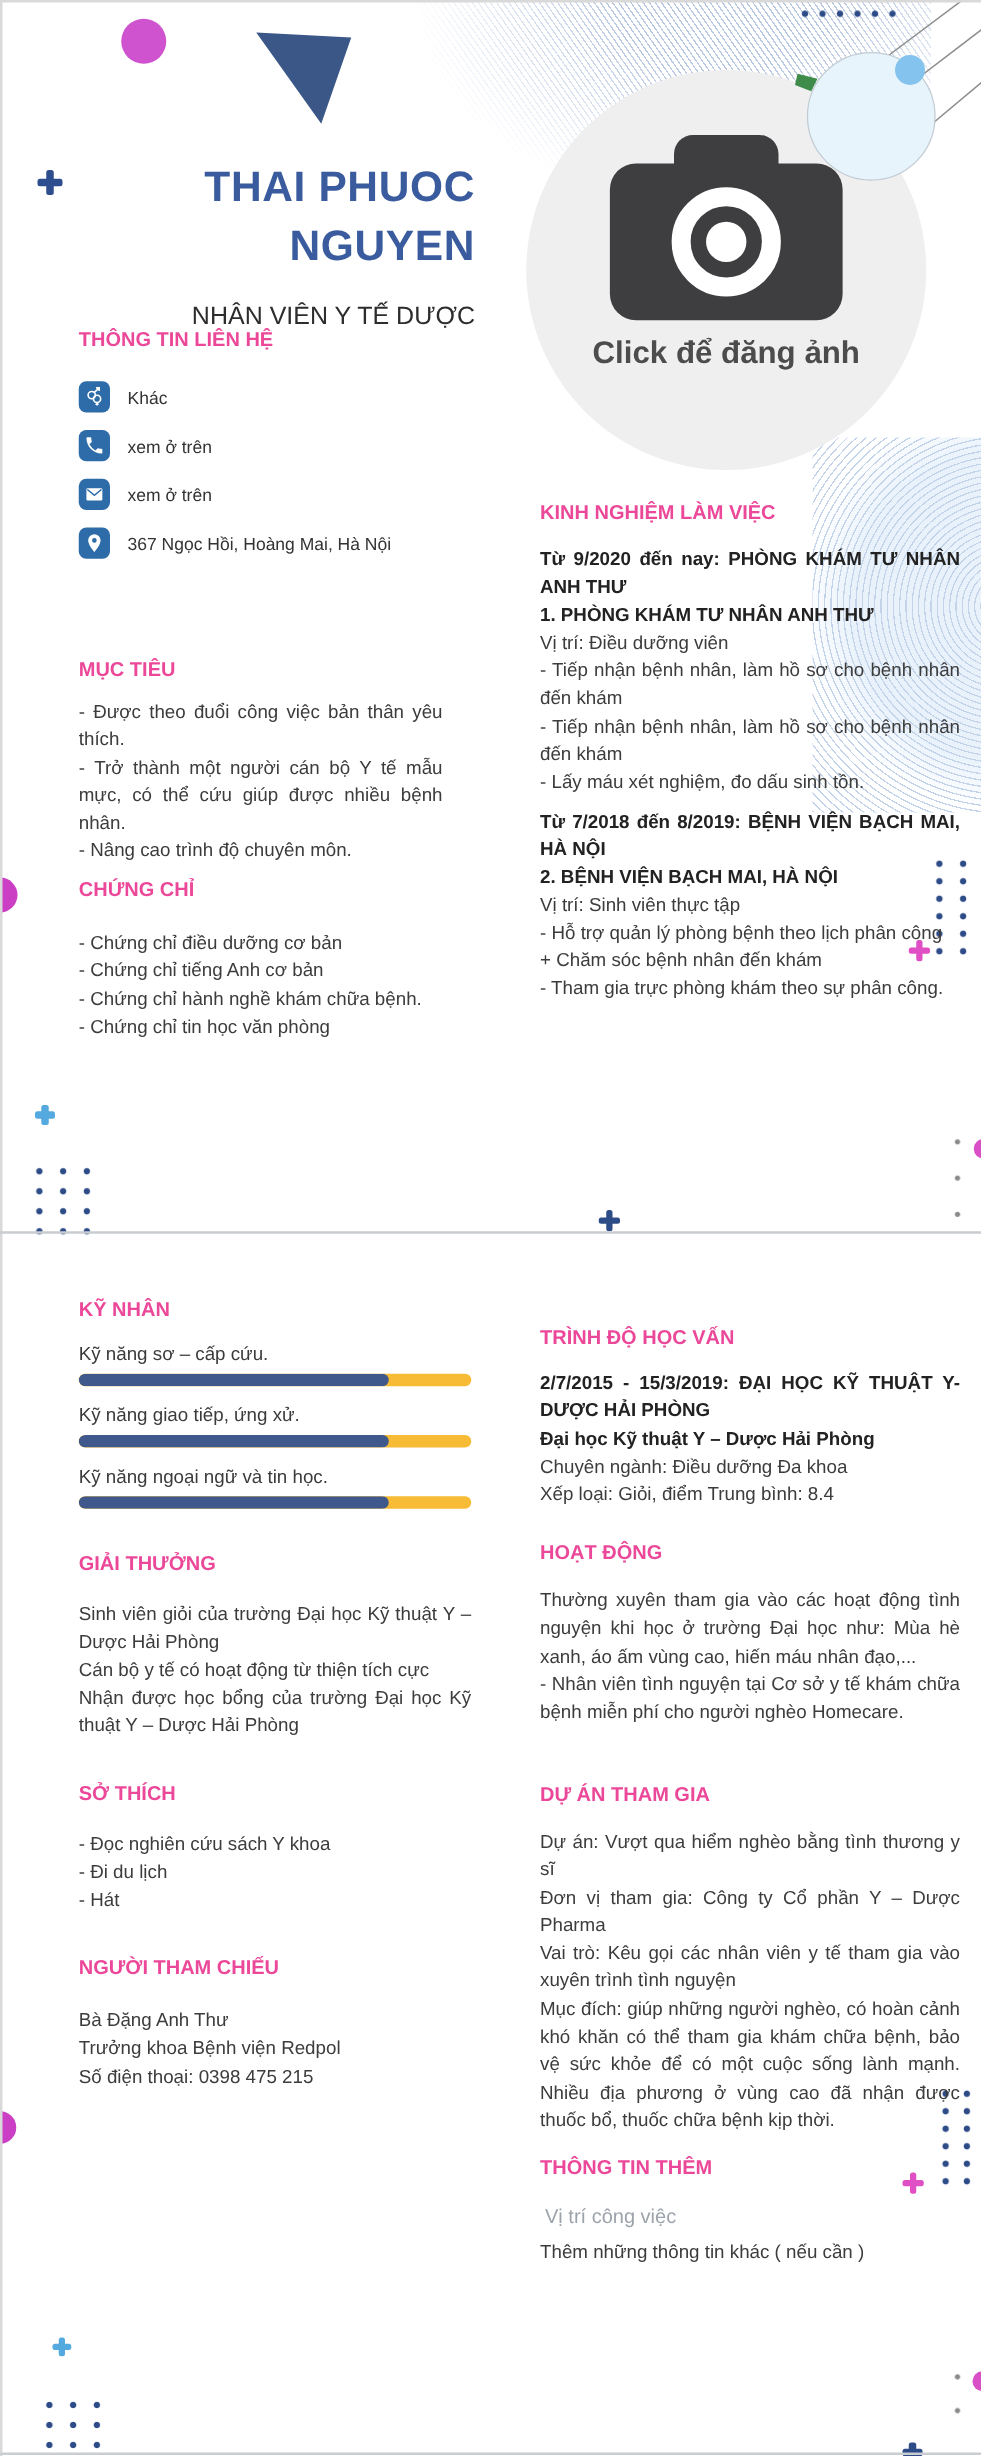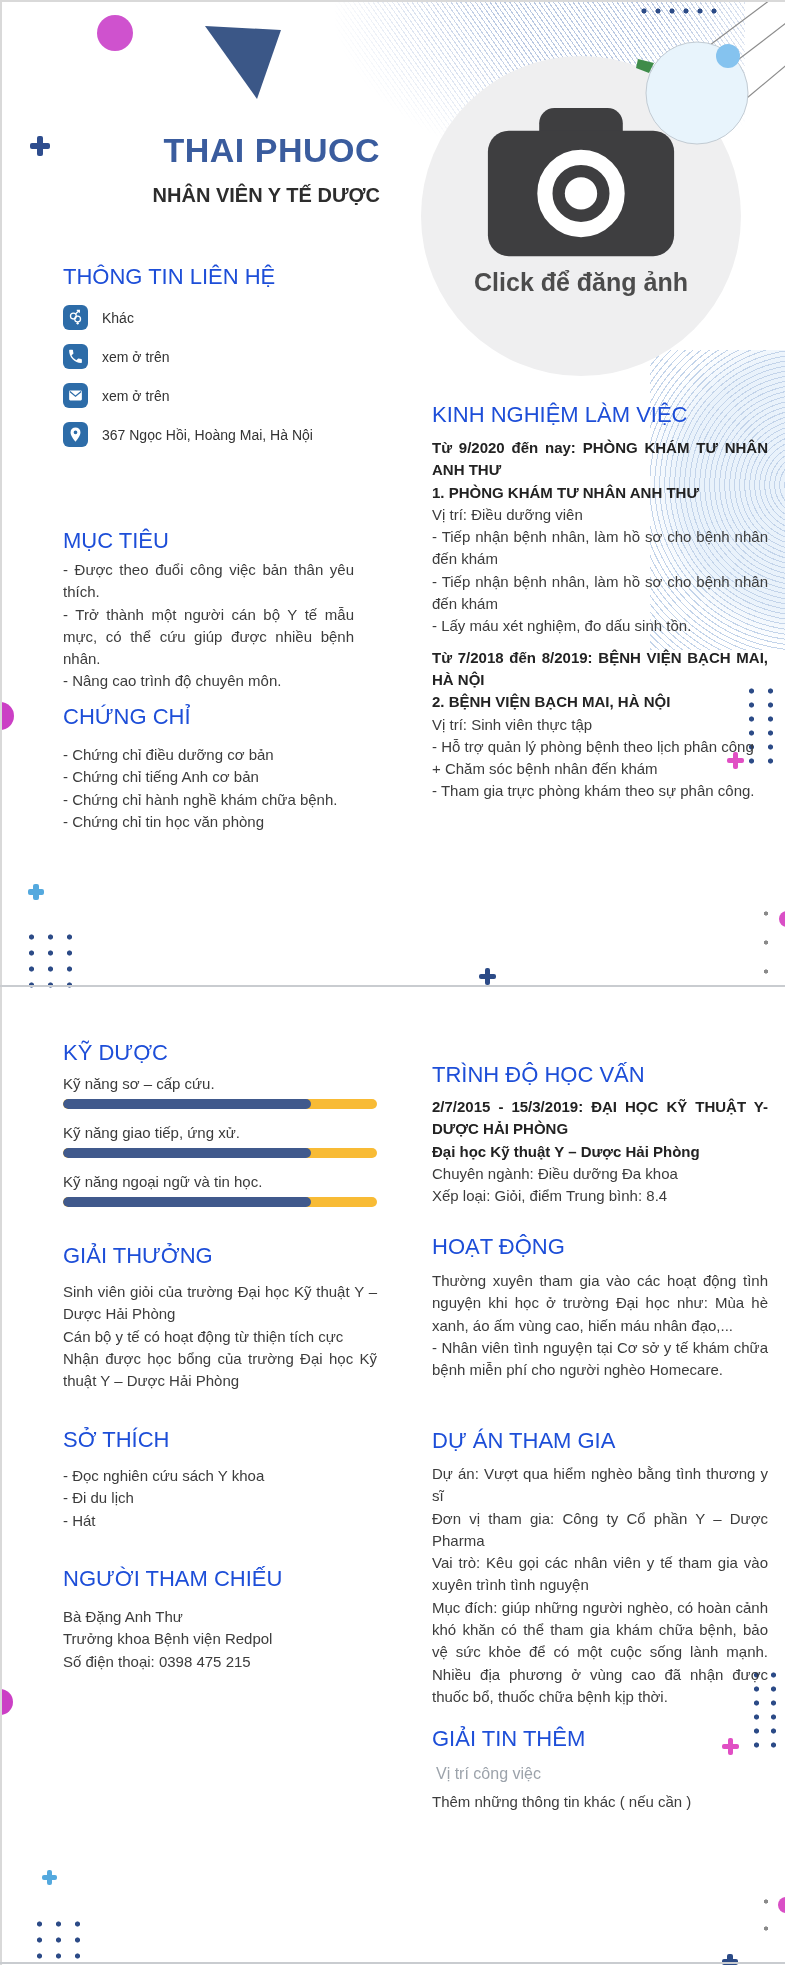--- a/index.html
+++ b/index.html
@@ -1,29 +1,29 @@
 <!DOCTYPE html>
 <html><head>
 <meta charset="utf-8">
 <style>
   html,body{margin:0;padding:0;background:#fff;}
   .screen{
     position:relative;width:785px;height:1965px;overflow:hidden;background:#fff;
     font-family:"Liberation Sans","DejaVu Sans",sans-serif;
   }
   .edge{position:absolute;background:#d9d9d9;z-index:6;}
-  .hdr{position:absolute;font-size:22px;font-weight:normal;color:#1d4ed8;z-index:3;white-space:nowrap;}
+  .hdr{position:absolute;font-size:16px;font-weight:bold;color:#ec4899;z-index:3;white-space:nowrap;}
   .txt{position:absolute;font-size:15px;line-height:22.3px;color:#3c3c3c;text-align:justify;z-index:3;}
   .txt p{margin:0;}
   .txt .b{font-weight:bold;color:#222;}
   .nowrap-list p{text-align:left;}
   
   .name{position:absolute;left:40px;top:127px;width:340px;text-align:right;z-index:3;}
   .name .n{font-size:34px;line-height:47px;font-weight:bold;color:#3A5C9E;letter-spacing:.5px;}
-  .name .t{font-size:20px;line-height:28px;color:#2d2d2d;margin-top:7px;font-weight:bold;}
+  .name .t{font-size:20px;line-height:28px;color:#2d2d2d;margin-top:18px;}
   
   .contact{position:absolute;left:63px;top:305px;z-index:3;}
   .crow{display:flex;align-items:center;margin-bottom:14px;}
   .ibox{width:25px;height:25px;border-radius:6px;background:#2D6CA8;display:flex;align-items:center;justify-content:center;flex:0 0 25px;}
   .ibox svg{width:17px;height:17px;}
   .cval{font-size:14px;color:#333;margin-left:14px;white-space:nowrap;}
   
   .photo{position:absolute;left:421px;top:56px;width:320px;height:320px;border-radius:50%;
     background:#EFEFF0;z-index:1;display:flex;flex-direction:column;align-items:center;cursor:pointer;}
   .photo svg{margin-top:48px;}
@@ -92,20 +92,21 @@
   <div class="plus" style="left:42px;top:1870px;width:15px;height:15px;color:#54A9DE;"></div>
   <div class="plus" style="left:722px;top:1954px;width:16px;height:16px;color:#2C4B87;"></div>
 
   <div class="halfdot" style="left:-14px;top:702px;width:28px;height:28px;background:#CB3FC5;"></div>
   <div class="halfdot" style="left:-13px;top:1689px;width:26px;height:26px;background:#CB3FC5;"></div>
   <div class="halfdot" style="left:779px;top:911px;width:16px;height:16px;background:#D94FC6;"></div>
   <div class="halfdot" style="left:778px;top:1897px;width:16px;height:16px;background:#D94FC6;"></div>
 
   <div class="name">
     <div class="n">THAI PHUOC</div>
+    <div class="n">NGUYEN</div>
     <div class="t">NHÂN VIÊN Y TẾ DƯỢC</div>
   </div>
 
   <div class="photo">
     <svg width="190" height="158" viewBox="0 0 100 83">
       <rect x="28" y="2" width="44" height="22" rx="8" fill="#3E3E40"></rect>
       <rect x="1" y="14" width="98" height="66" rx="11" fill="#3E3E40"></rect>
       <circle cx="50" cy="47" r="19" fill="none" stroke="#ffffff" stroke-width="8"></circle>
       <circle cx="50" cy="47" r="8.5" fill="#ffffff"></circle>
     </svg>
@@ -181,21 +182,21 @@
     <div style="margin-top:9px;">
       <p class="b">Từ 7/2018 đến 8/2019: BỆNH VIỆN BẠCH MAI, HÀ NỘI</p>
       <p class="b">2. BỆNH VIỆN BẠCH MAI, HÀ NỘI</p>
       <p>Vị trí: Sinh viên thực tập</p>
       <p>- Hỗ trợ quản lý phòng bệnh theo lịch phân công</p>
       <p>+ Chăm sóc bệnh nhân đến khám</p>
       <p>- Tham gia trực phòng khám theo sự phân công.</p>
     </div>
   </div>
 
-  <div class="hdr" style="left:63px;top:1040px;">KỸ DƯỢC</div>
+  <div class="hdr" style="left:63px;top:1040px;">KỸ NHÂN</div>
   <div style="position:absolute;left:63px;top:1075px;width:314px;z-index:3;">
     <div>
       <div class="skill-label">Kỹ năng sơ – cấp cứu.</div>
       <div class="skill-bar">
           <div class="skill-fill" style="width: 79%;"></div>
         </div>
     </div>
     <div>
       <div class="skill-label">Kỹ năng giao tiếp, ứng xử.</div>
       <div class="skill-bar">
@@ -246,17 +247,17 @@
   </div>
 
   <div class="hdr" style="left:432px;top:1428px;">DỰ ÁN THAM GIA</div>
   <div class="txt" style="left:432px;top:1463px;width:336px;">
     <p>Dự án: Vượt qua hiểm nghèo bằng tình thương y sĩ</p>
     <p>Đơn vị tham gia: Công ty Cổ phần Y – Dược Pharma</p>
     <p>Vai trò: Kêu gọi các nhân viên y tế tham gia vào xuyên trình tình nguyện</p>
     <p>Mục đích: giúp những người nghèo, có hoàn cảnh khó khăn có thể tham gia khám chữa bệnh, bảo vệ sức khỏe để có một cuộc sống lành mạnh. Nhiều địa phương ở vùng cao đã nhận được thuốc bổ, thuốc chữa bệnh kịp thời.</p>
   </div>
 
-  <div class="hdr" style="left:432px;top:1726px;">GIẢI TIN THÊM</div>
+  <div class="hdr" style="left:432px;top:1726px;">THÔNG TIN THÊM</div>
   <div class="gray-ph" style="position:absolute;left:436px;top:1765px;z-index:3;">Vị trí công việc</div>
   <div class="txt nowrap-list" style="left:432px;top:1791px;width:336px;">Thêm những thông tin khác ( nếu cần )</div>
 
 </div>
 
 </body></html>

